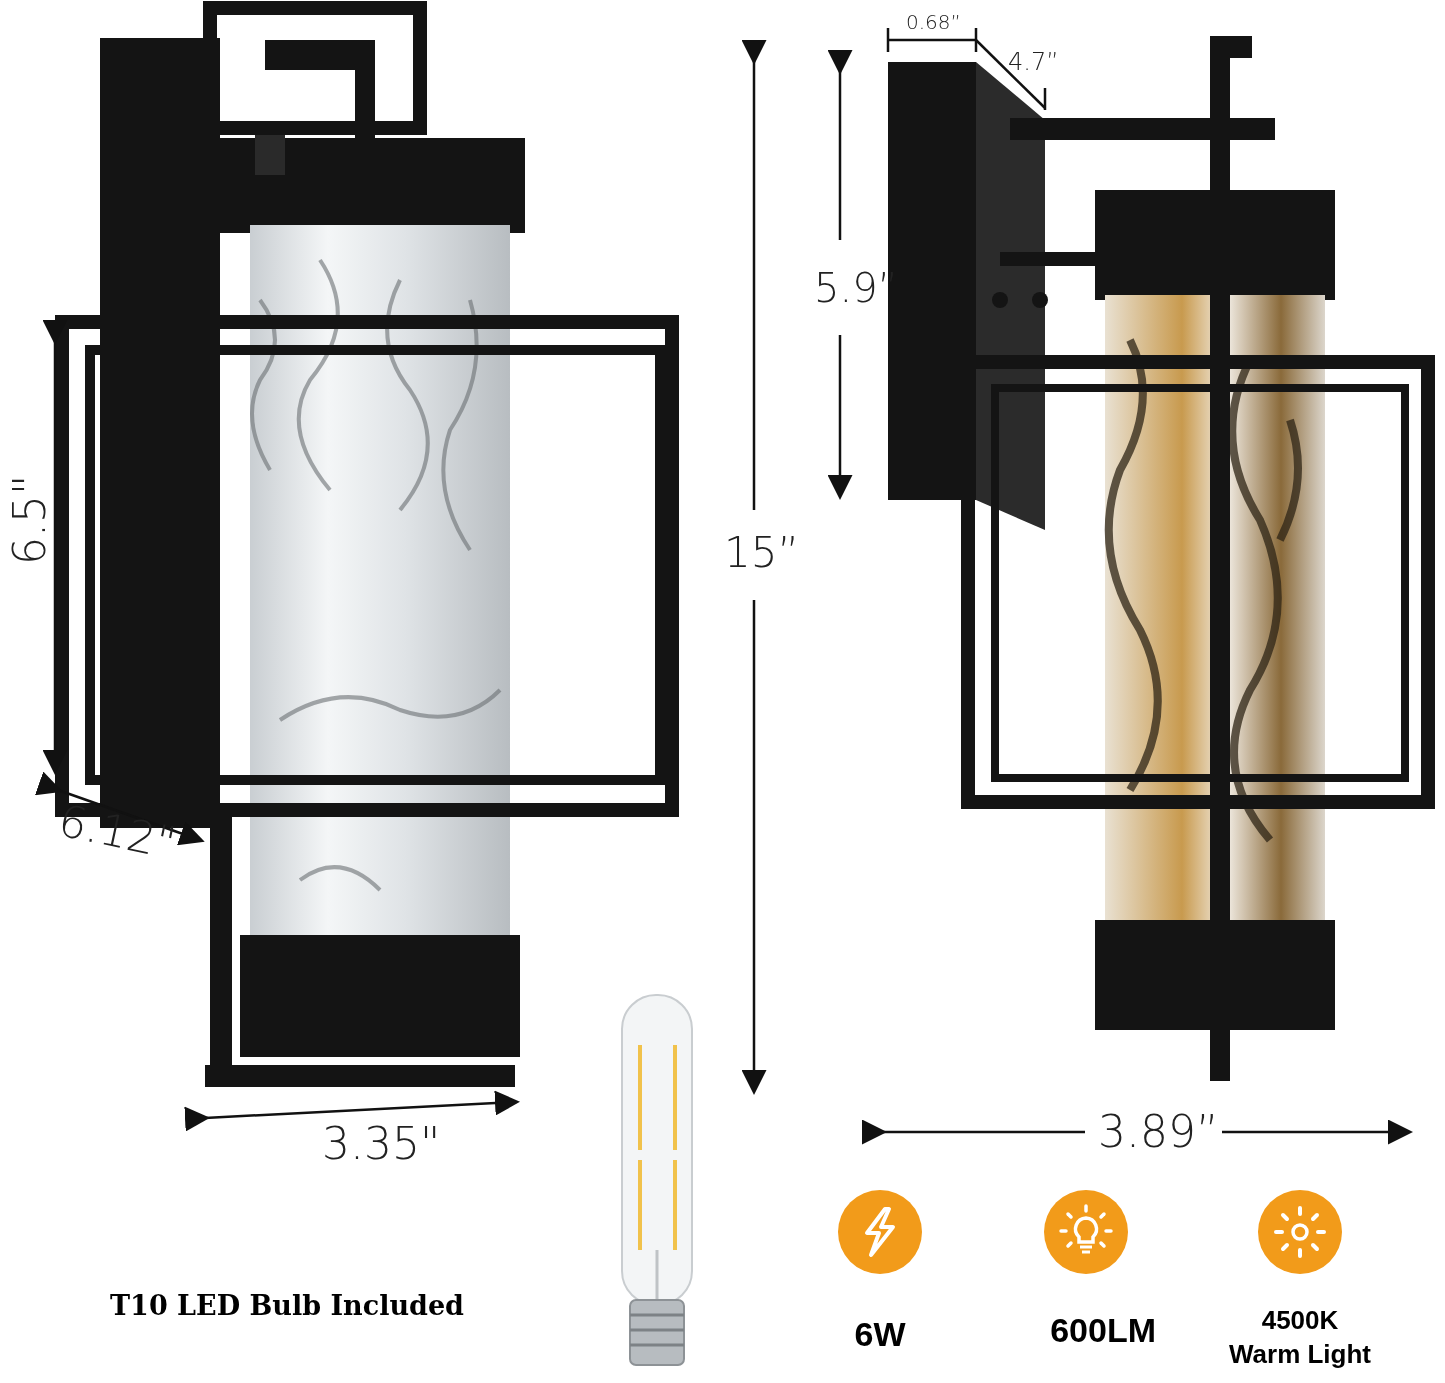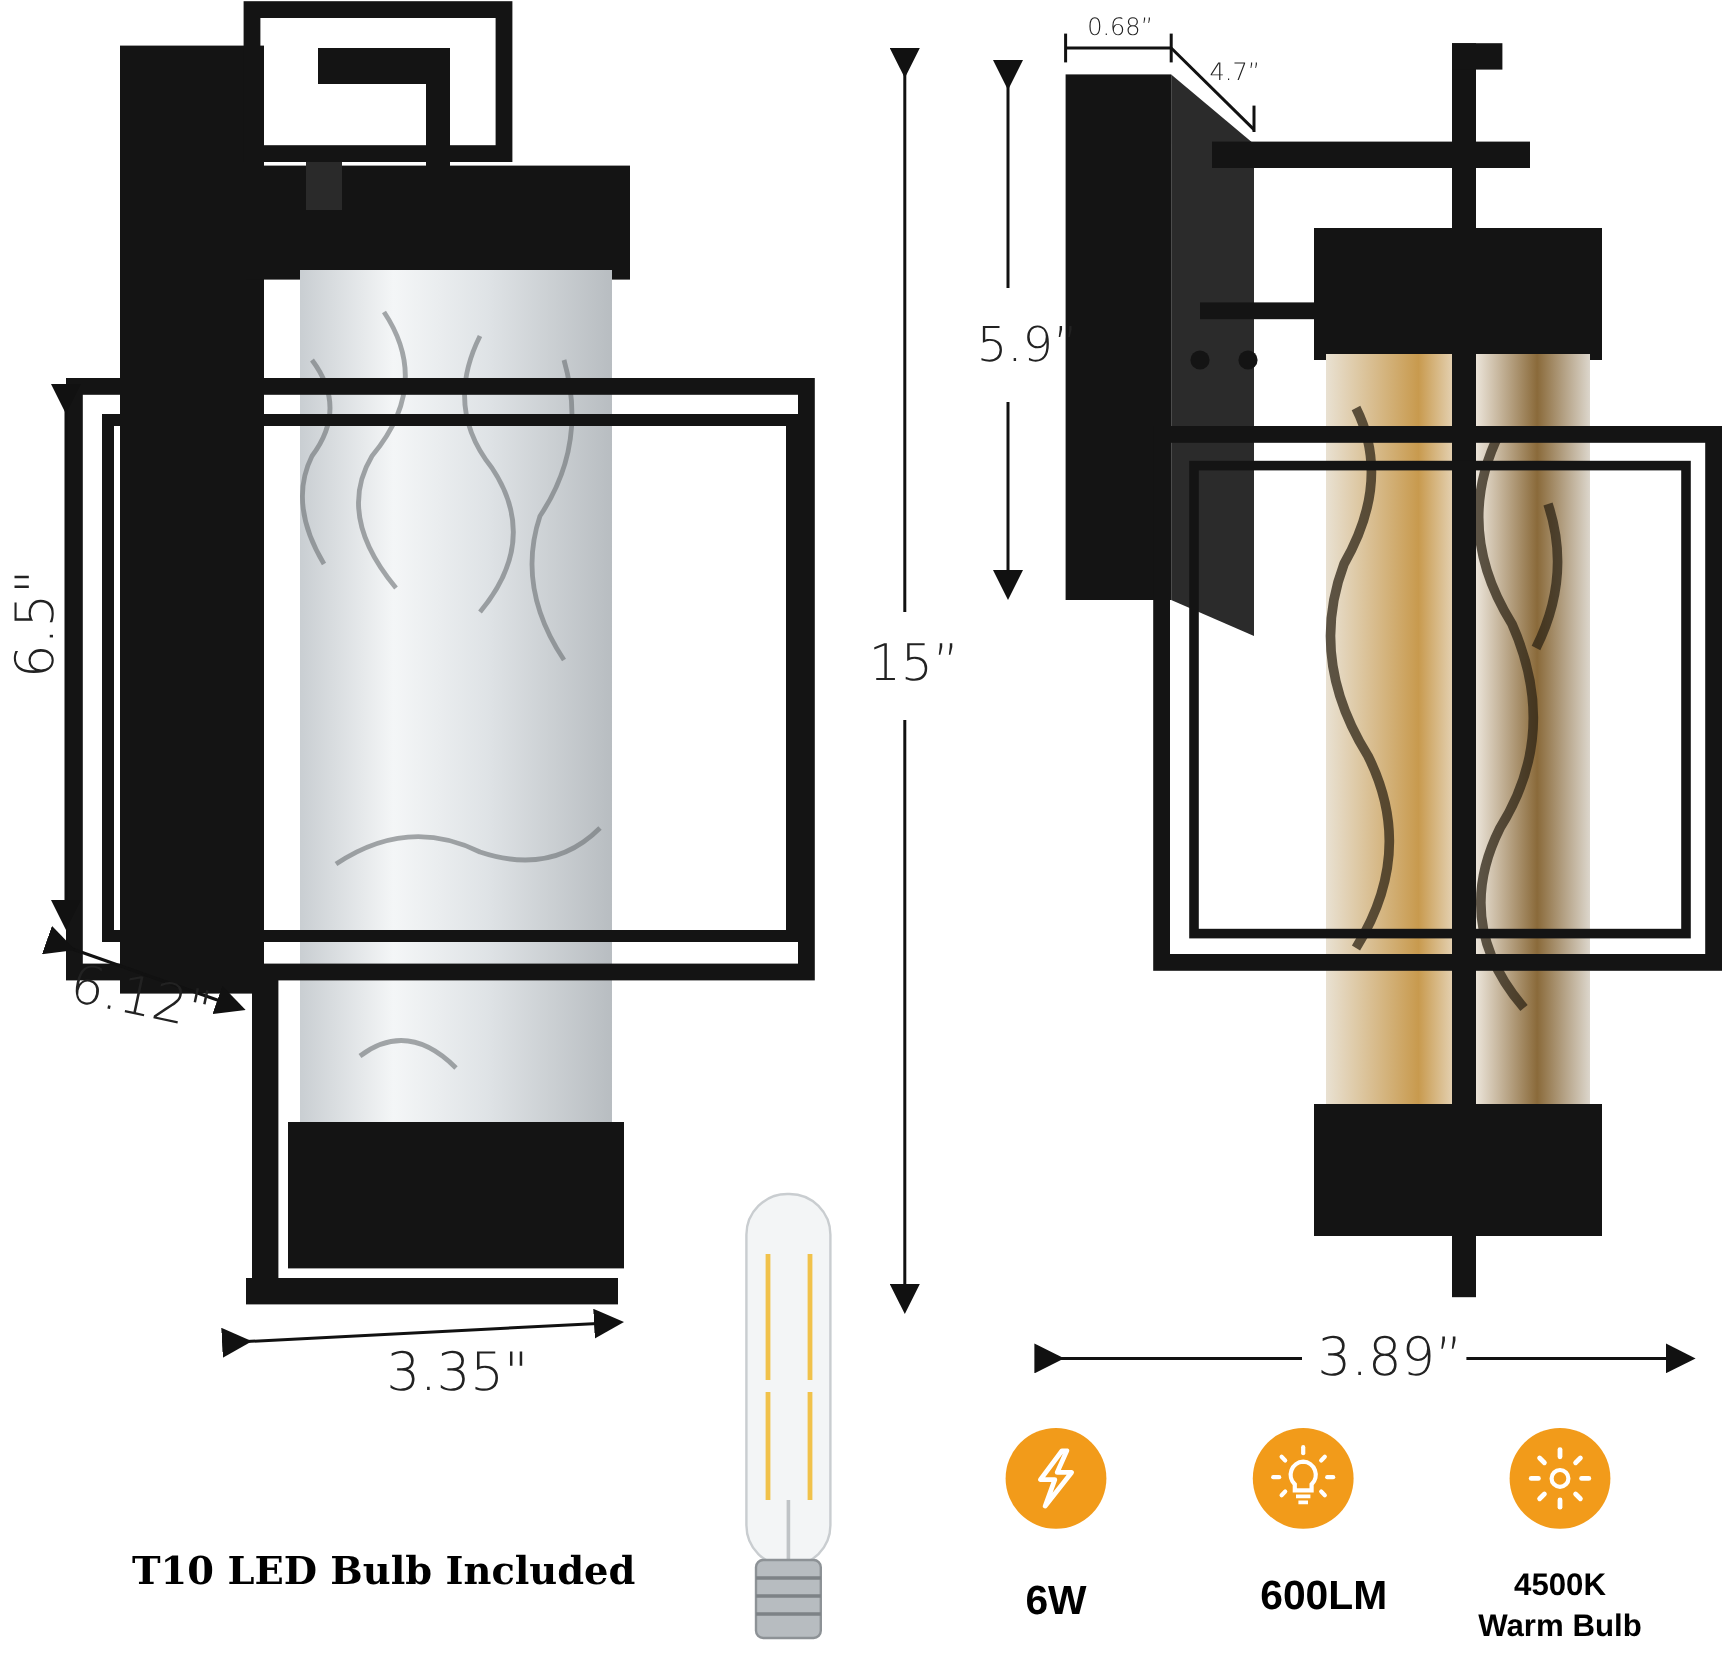--- a/index.html
+++ b/index.html
@@ -1,20 +1,20 @@
 <!DOCTYPE html>
 <html><head>
 <meta charset="utf-8">
 <style>
   html, body { margin: 0; padding: 0; background: #ffffff; }
   body { width: 1445px; height: 1383px; position: relative; overflow: hidden; font-family: "Liberation Sans", sans-serif; color: #111; }
   svg.stage { position: absolute; left: 0; top: 0; }
   .dim-label { position: absolute; font-family: "DejaVu Sans", sans-serif; font-weight: 300; color: #222; white-space: nowrap; line-height: 1; }
   .spec-label { position: absolute; font-family: "Liberation Sans", sans-serif; font-weight: 700; color: #000; text-align: center; line-height: 1.1; white-space: nowrap; }
-  .caption { position: absolute; font-family: "DejaVu Serif", serif; font-weight: 700; font-size: 32px; color: #000; white-space: nowrap; }
+  .caption { position: absolute; font-family: "DejaVu Serif", serif; font-weight: 700; font-size: 27px; color: #000; white-space: nowrap; }
   .icon-circle { position: absolute; width: 84px; height: 84px; border-radius: 50%; display: flex; align-items: center; justify-content: center; }
 </style>
 </head>
 <body>
 
 <svg class="stage" width="1445" height="1383" viewBox="0 0 1445 1383">
   <defs>
     <marker id="arrowhead" markerWidth="10" markerHeight="10" refX="8" refY="5" orient="auto" markerUnits="strokeWidth">
       <path d="M0,0 L10,5 L0,10 z" fill="#111"></path>
     </marker>
@@ -114,21 +114,21 @@
     <line x1="630" y1="1345" x2="684" y2="1345" stroke="#7d8286" stroke-width="3"></line>
   </g>
 </svg>
 
 <div class="dim-label" style="left:-10px; top:520px; font-size:44px; transform: rotate(-90deg); transform-origin: left top; top:565px; left:8px;">6.5"</div>
 <div class="dim-label" style="left:58px; top:810px; font-size:44px; transform: rotate(12deg);">6.12"</div>
 <div class="dim-label" style="left:322px; top:1122px; font-size:44px;">3.35"</div>
 <div class="dim-label" style="left:724px; top:532px; font-size:42px;">15”</div>
 
 <div class="dim-label" style="left:906px; top:12px; font-size:20px;">0.68”</div>
-<div class="dim-label" style="left:1008px; top:50px; font-size:20px;">4.7”</div>
+<div class="dim-label" style="left:1008px; top:50px; font-size:24px;">4.7”</div>
 <div class="dim-label" style="left:814px; top:268px; font-size:40px;">5.9”</div>
 <div class="dim-label" style="left:1098px; top:1110px; font-size:44px;">3.89”</div>
 
 <div class="caption" style="left:110px; top:1290px;">T10 LED Bulb Included</div>
 
 <div class="icon-circle" style="left:838px; top:1190px; background:#f29b1a;">
   <svg width="50" height="54" viewBox="0 0 50 54">
     <path d="M30 4 L12 28 H24 L16 50 L38 22 H26 L34 4 Z" fill="none" stroke="#fff" stroke-width="4" stroke-linejoin="round"></path>
   </svg>
 </div>
@@ -160,13 +160,13 @@
       <line x1="47" y1="13" x2="43" y2="17"></line>
       <line x1="13" y1="47" x2="17" y2="43"></line>
       <line x1="47" y1="47" x2="43" y2="43"></line>
     </g>
   </svg>
 </div>
 
 <div class="spec-label" style="left:838px; top:1316px; width:84px; font-size:34px;">6W</div>
 <div class="spec-label" style="left:1016px; top:1312px; width:140px; font-size:34px;text-align:right;">600LM</div>
 <div class="spec-label" style="left:1220px; top:1306px; width:160px; font-size:26px;">4500K</div>
-<div class="spec-label" style="left:1210px; top:1340px; width:180px; font-size:26px;">Warm Bulb</div>
+<div class="spec-label" style="left:1210px; top:1340px; width:180px; font-size:26px;">Warm Light</div>
 
 </body></html>

